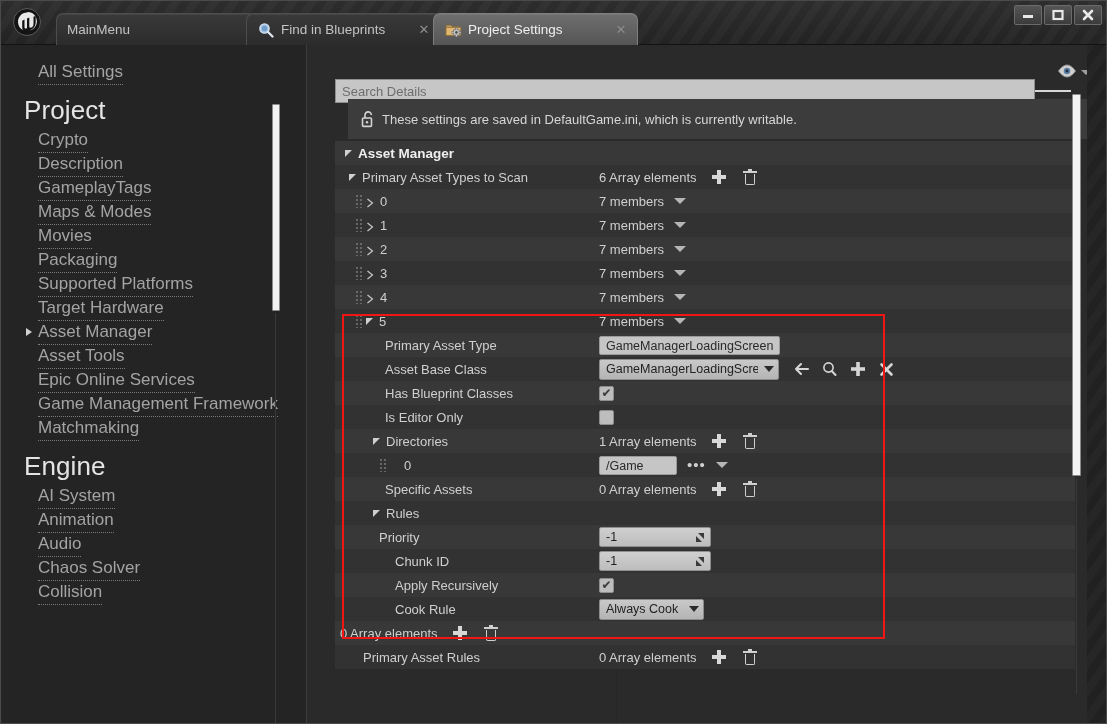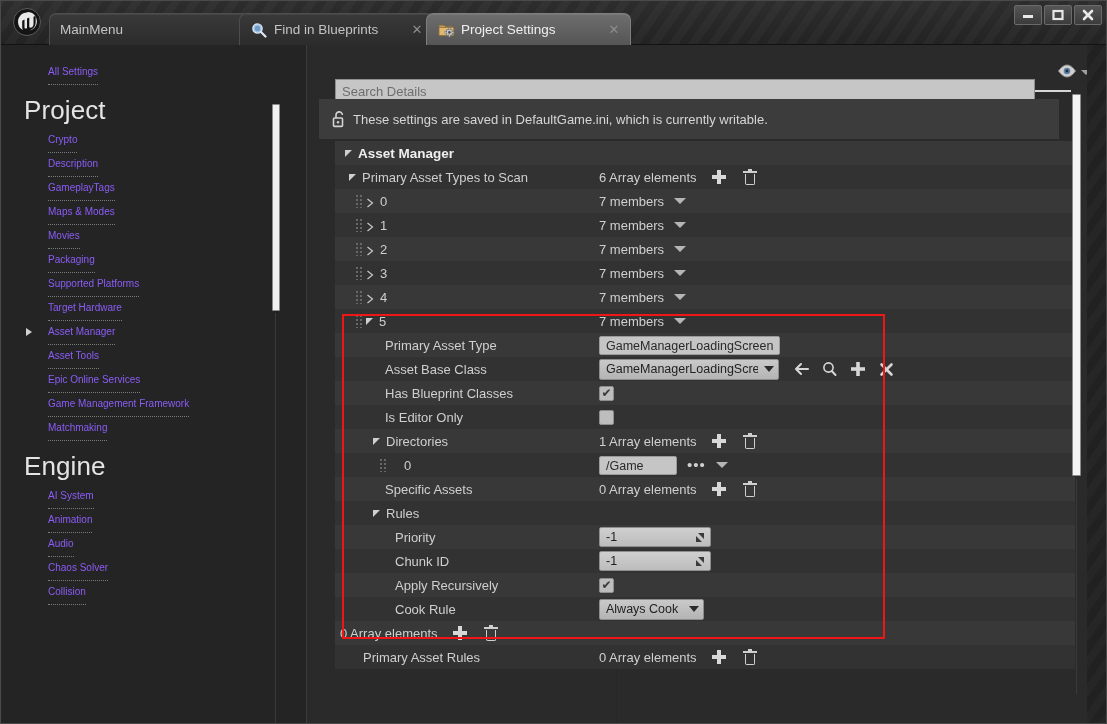--- a/index.html
+++ b/index.html
@@ -34,20 +34,21 @@
   .tab {
     position: absolute; top: 12px; height: 32px;
     background: linear-gradient(#393939, #2c2c2c);
     border: 1px solid #4d4d4d;
     border-bottom: none;
     border-radius: 7px 7px 0 0;
     display: flex; align-items: center;
     padding: 0 8px 0 10px;
     color: #c3c3c3; font-size: 13.5px;
     box-shadow: inset 0 1px 0 rgba(255,255,255,0.07);
+    margin-left: 7px;
   }
   .tab.active {
     background: linear-gradient(#6e6e6e, #555555);
     border-color: #7e7e7e;
     color: #efefef;
     z-index: 5;
   }
   .tab .tab-icon { width: 18px; height: 18px; margin-right: 6px; flex: 0 0 auto;
     display: flex; align-items: center; justify-content: center; }
   .tab .tab-label { white-space: nowrap; padding-right: 10px; }
@@ -68,22 +69,22 @@
     color: #e6e6e6;
   }
 
   
   #sidebar {
     position: absolute; left: 1px; top: 44px; width: 304px; height: 679px;
     background: #242424;
     overflow: hidden;
   }
   .nav-link {
-    position: relative; margin-left: 46px; color: #8b5cf6;
-    font-size: 10px; height: 24px; line-height: 22px;
+    position: relative; margin-left: 36px; color: #a3a3a3;
+    font-size: 17px; height: 24px; line-height: 22px;
     display: inline-block;
     border-bottom: 1px dotted #7b7b7b;
   }
   .nav-row { height: 24px; }
   .nav-row.indent-arrow { position: relative; }
   .nav-arrow {
     position: absolute; left: 24px; top: 7px;
     width: 0; height: 0;
     border-left: 6px solid #d2d2d2;
     border-top: 4px solid transparent;
@@ -142,21 +143,21 @@
   #ghost-row {
     position: absolute; left: 28px; top: 36px; width: 740px; height: 12px;
     overflow: hidden; color: #9a9a9a; font-size: 13px;
     white-space: nowrap;
   }
   #ghost-row span { display: block; margin-top: -8px; }
   #ghost-u1 { position: absolute; left: 645px; top: 44px; width: 52px; height: 2px; background: #b9b9b9; }
   #ghost-u2 { position: absolute; left: 706px; top: 45px; width: 58px; height: 2px; background: #d6d6d6; }
 
   #notice {
-    position: absolute; left: 12px; top: 54px; width: 740px; height: 40px;
+    position: absolute; left: 41px; top: 54px; width: 740px; height: 40px;
     background: #3c3c3c;
     display: flex; align-items: center;
     color: #d6d6d6; font-size: 13px;
   }
   #notice .lock { width: 26px; margin-left: 8px; flex: 0 0 auto;
     display: flex; align-items: center; justify-content: center; }
 
   
   #tree {
     position: absolute; left: 28px; top: 96px; width: 740px; height: 600px;
@@ -643,21 +644,21 @@
 
       <div class="row alt">
         <div class="name-cell" style="padding-left:38px">
           <span class="tri-open"></span>
           <span>Rules</span>
         </div>
         <div class="val-cell"></div>
       </div>
 
       <div class="row norm">
-        <div class="name-cell" style="padding-left:60px">
+        <div class="name-cell" style="padding-left:44px">
           <span>Priority</span>
         </div>
         <div class="val-cell">
           <span class="numbox">
             <span>-1</span>
             <i class="spin">
               <svg width="10" height="11" viewBox="0 0 10 11">
                   <path d="M9 1 L9 7 L3 1 Z" fill="#3a3a3a"></path>
                   <path d="M1 10 L7 10 L1 4 Z" fill="#3a3a3a"></path>
                 </svg>

